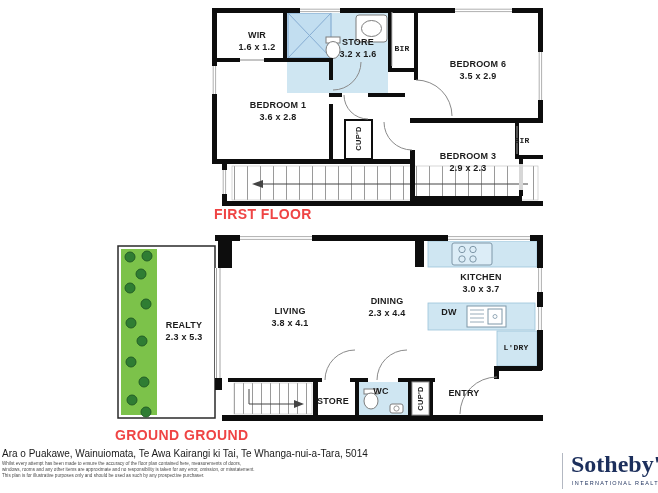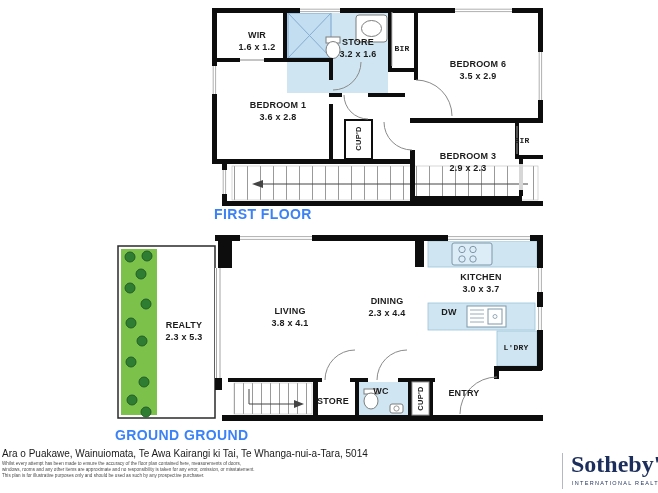--- a/index.html
+++ b/index.html
@@ -12,21 +12,21 @@
     color:#1b1b1b;line-height:1.3;letter-spacing:.2px;
     display:flex;flex-direction:column;pointer-events:none;
   }
   .rlabel.small{font-size:8px;font-family:Liberation Mono, monospace;}
   .vlabel{
     position:absolute;font-size:7.5px;font-weight:bold;color:#1b1b1b;
     transform:rotate(-90deg);transform-origin:center center;
     text-align:center;letter-spacing:.3px;pointer-events:none;white-space:nowrap;
   }
   .floorlabel{
-    position:absolute;font-size:14px;font-weight:600;color:#3b82f6;
+    position:absolute;font-size:14px;font-weight:600;color:#ef4444;
     letter-spacing:.4px;pointer-events:none;
   }
   .addr{
     position:absolute;left:2px;top:448px;font-size:10px;font-weight:normal;
     color:#1a1a1a;white-space:nowrap;
   }
   .disc{
     position:absolute;left:2px;font-size:4.6px;line-height:6px;color:#4a4a4a;
     white-space:nowrap;
   }

